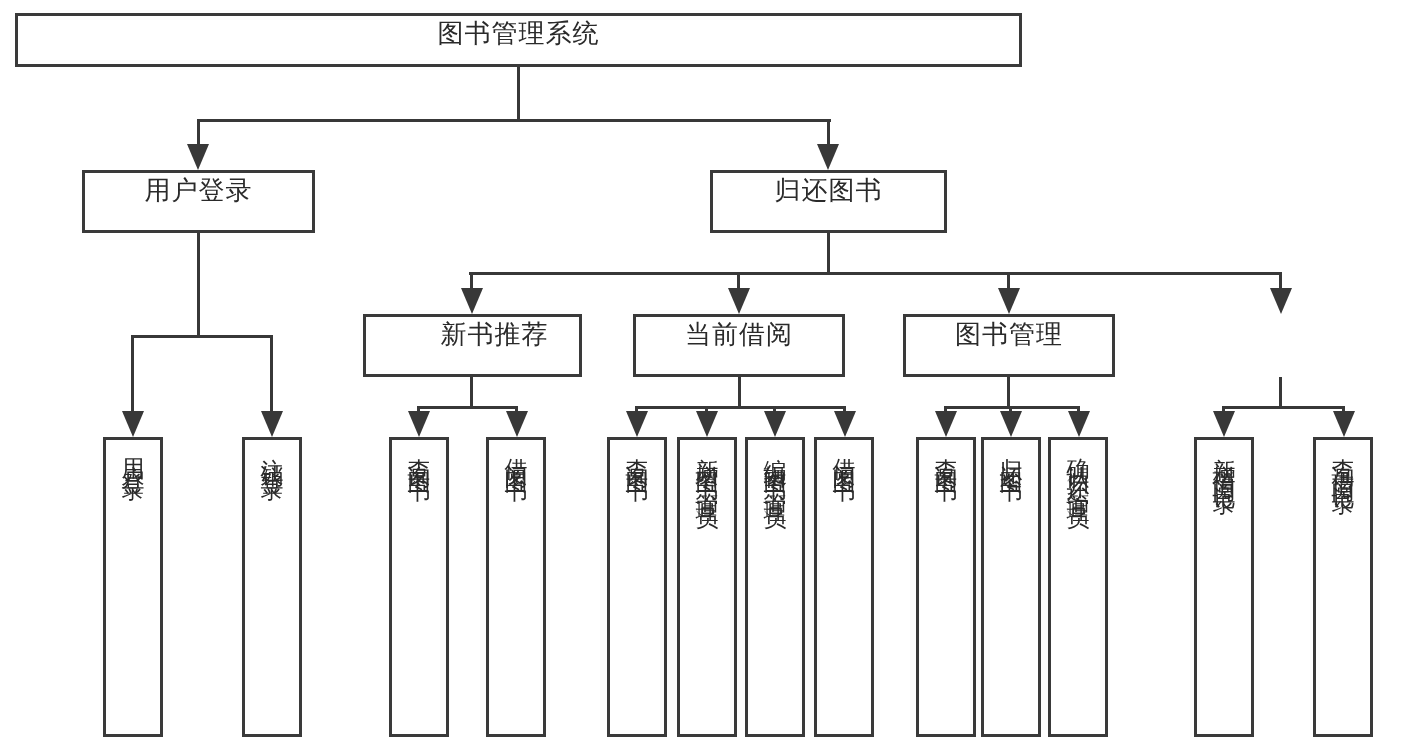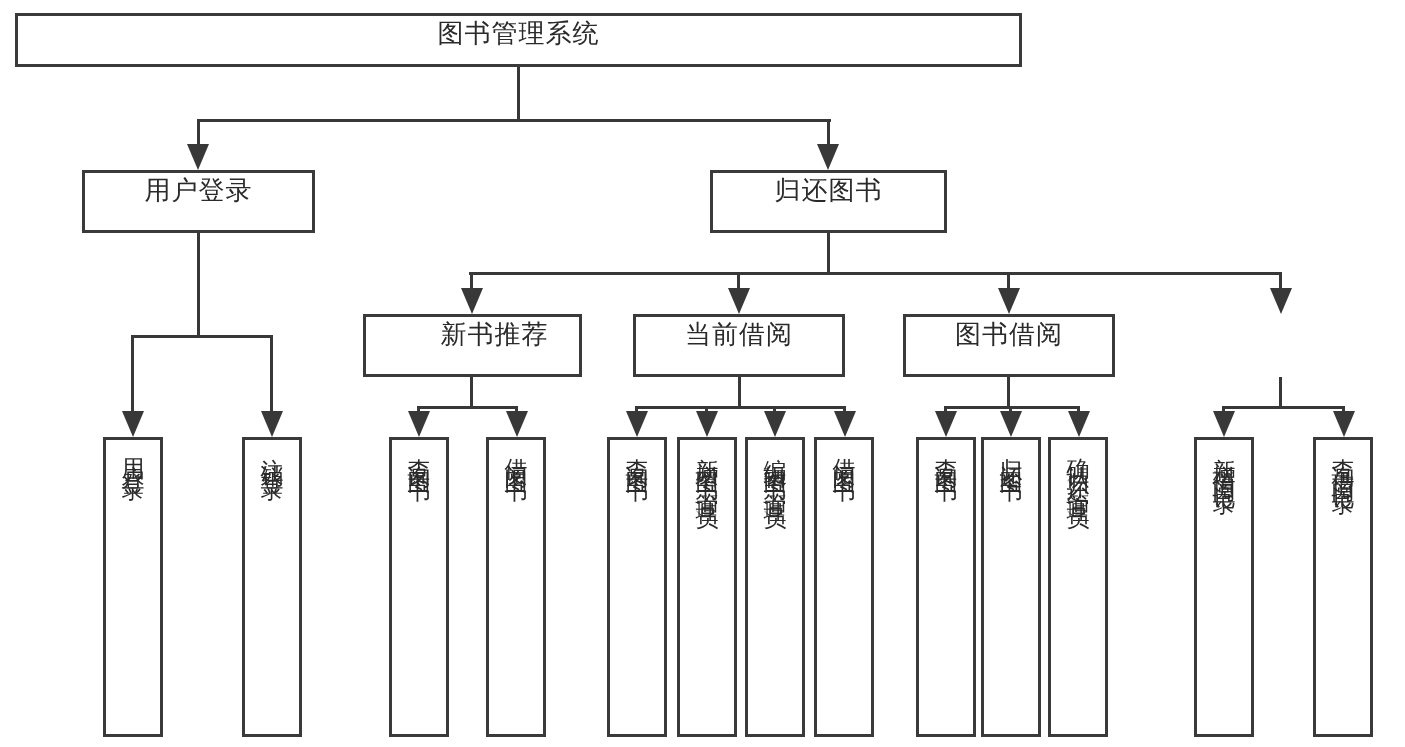--- a/index.html
+++ b/index.html
@@ -72,21 +72,21 @@
     <span class="hlabel">归还图书</span>
   </div>
 
   <div class="box l2" style="left:363px; width:219px;padding-left:44px;">
     <span class="hlabel">新书推荐</span>
   </div>
   <div class="box l2" style="left:633px; width:212px;">
     <span class="hlabel">当前借阅</span>
   </div>
   <div class="box l2" style="left:903px; width:212px;">
-    <span class="hlabel">图书借阅</span>
+    <span class="hlabel">图书管理</span>
   </div>
 
   <div class="box leaf" style="left:103px;">
     <span class="vtext">用户登录</span>
   </div>
   <div class="box leaf" style="left:242px;">
     <span class="vtext">注销登录</span>
   </div>
 
   <div class="box leaf" style="left:389px;">

